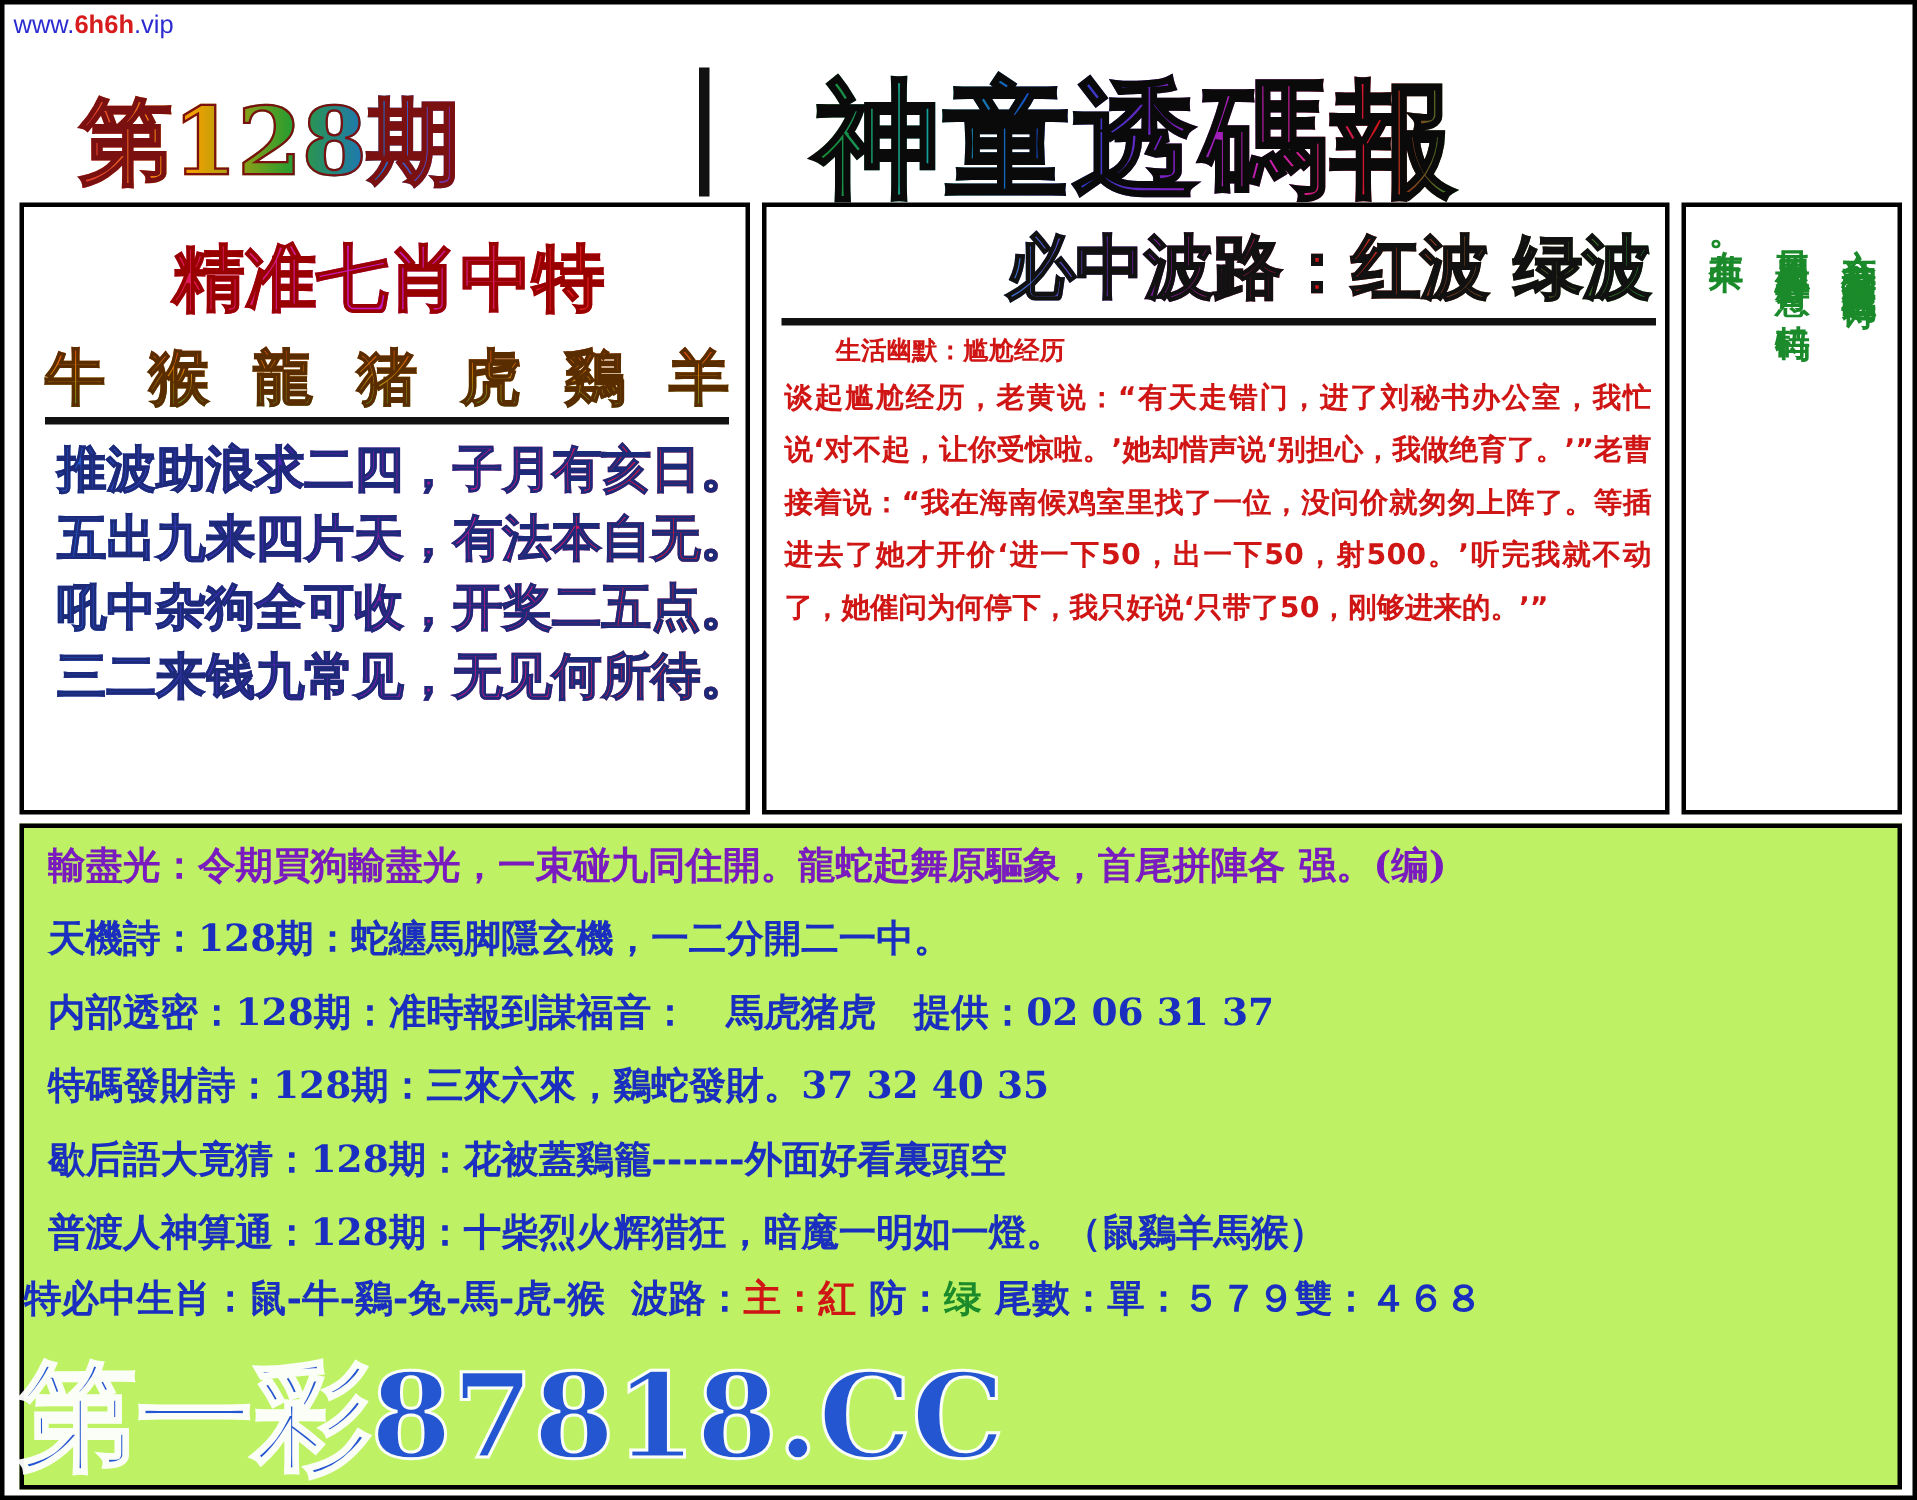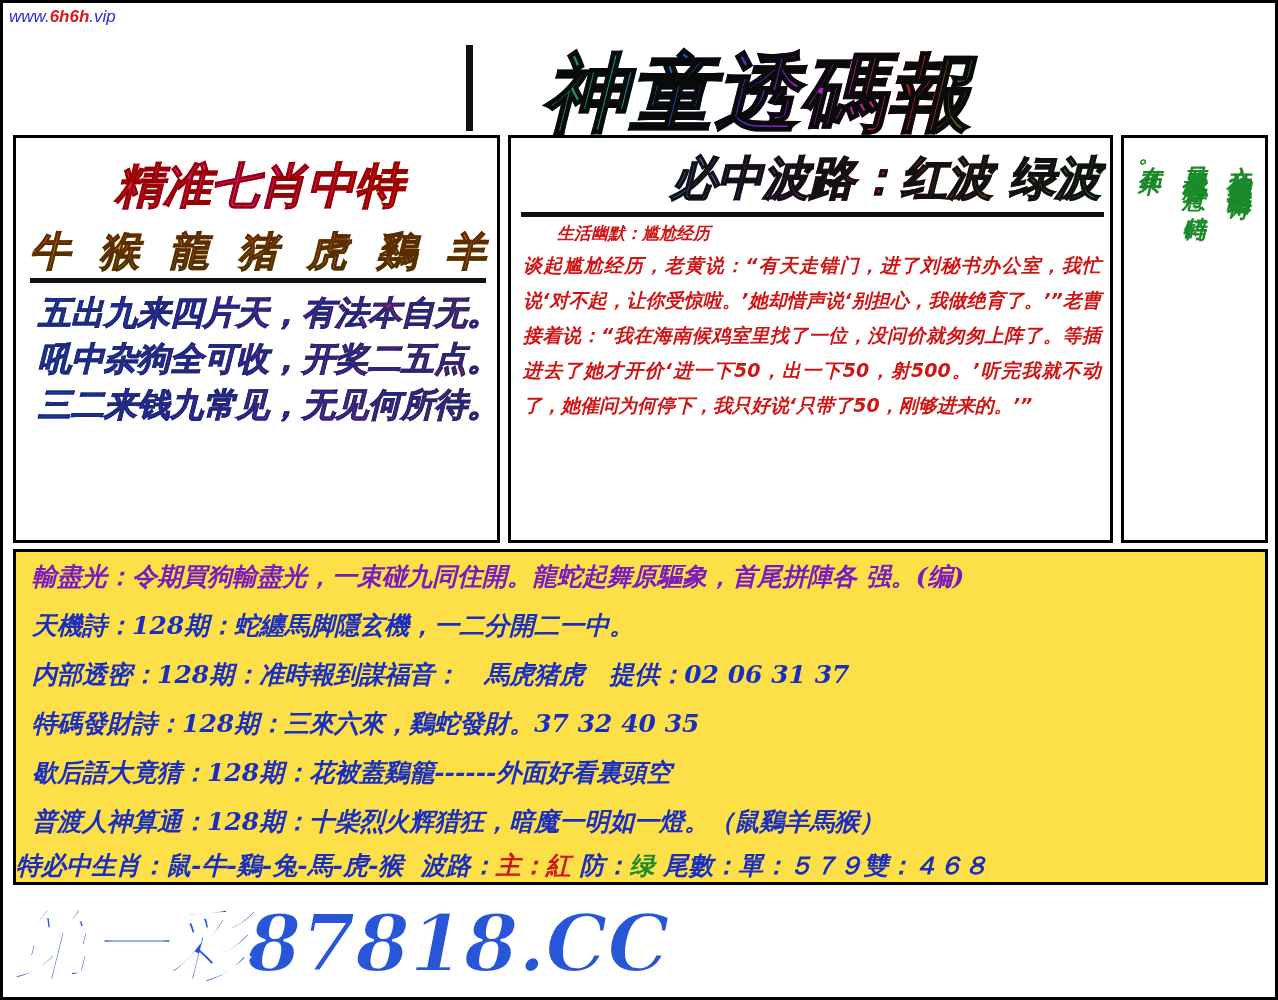--- a/index.html
+++ b/index.html
@@ -8,21 +8,20 @@
     background:#ffffff;
     font-family:"DejaVu Sans","Liberation Sans",sans-serif;
     overflow:hidden;
     position:relative;
   }
   .page{
     position:absolute;left:0;top:0;width:1278px;height:1000px;
     border:3px solid #000;
     box-sizing:border-box;
     background:#fff;
-    font-style:italic;
   }
   
   .urlbar{
     position:absolute;left:6px;top:4px;
     font-size:17px;color:#2b2bd0;
     font-family:"Liberation Sans",sans-serif;
     letter-spacing:0px;
   }
   .urlbar .red{color:#d61c1c;font-weight:bold;}
   
@@ -127,22 +126,22 @@
     font-size:23px;line-height:30px;font-weight:bold;
     font-family:"DejaVu Serif","Liberation Serif",serif;
     color:#1b8a2a;
     letter-spacing:3px;
   }
   .r-col.c1{color:#1b8a2a;}
   .r-col.c2{color:#1b8a2a;}
   .r-col.c3{color:#1b8a2a;}
   
   .bottom{
-    position:absolute;left:10px;top:546px;width:1255px;height:336px;
-    border:3px solid #000;box-sizing:border-box;background:#fde047;
+    position:absolute;left:10px;top:546px;width:1255px;height:444px;
+    border:3px solid #000;box-sizing:border-box;background:#bef264;
   }
   .b-line{
     font-size:25px;font-weight:bold;color:#1a2ec0;
     font-family:"DejaVu Serif","Liberation Serif",serif;
     margin:0;padding:3px 0 3px 16px;
     white-space:nowrap;
     line-height:43px;
   }
   .b-line.purple{color:#7a1bc0;}
   .b-line.blue{color:#1a2ec0;}
@@ -168,39 +167,41 @@
 </head>
 <body>
 
 <div class="page">
 
   <div class="urlbar">
     <span>www.</span><span class="red">6h6h</span><span>.vip</span>
   </div>
 
   <div class="header">
+    <div class="issue">第128期</div>
     <div class="divider-v"></div>
     <div class="bigtitle">神童透碼報</div>
   </div>
 
   <div class="mid">
 
     <div class="panel panel-left">
       <div class="l-title">精准七肖中特</div>
       <div class="l-zodiac">
         <span>牛</span>
         <span>猴</span>
         <span>龍</span>
         <span>猪</span>
         <span>虎</span>
         <span>鷄</span>
         <span>羊</span>
       </div>
       <div class="l-hr"></div>
       <div class="l-verses">
+        <div>推波助浪求二四，子月有亥日。</div>
         <div>五出九来四片天，有法本自无。</div>
         <div>吼中杂狗全可收，开奖二五点。</div>
         <div>三二来钱九常见，无见何所待。</div>
       </div>
     </div>
 
     <div class="panel panel-mid">
       <div class="m-title">必中波路：红波 绿波</div>
       <div class="m-hr"></div>
       <div class="m-sub">生活幽默：尴尬经历</div>

